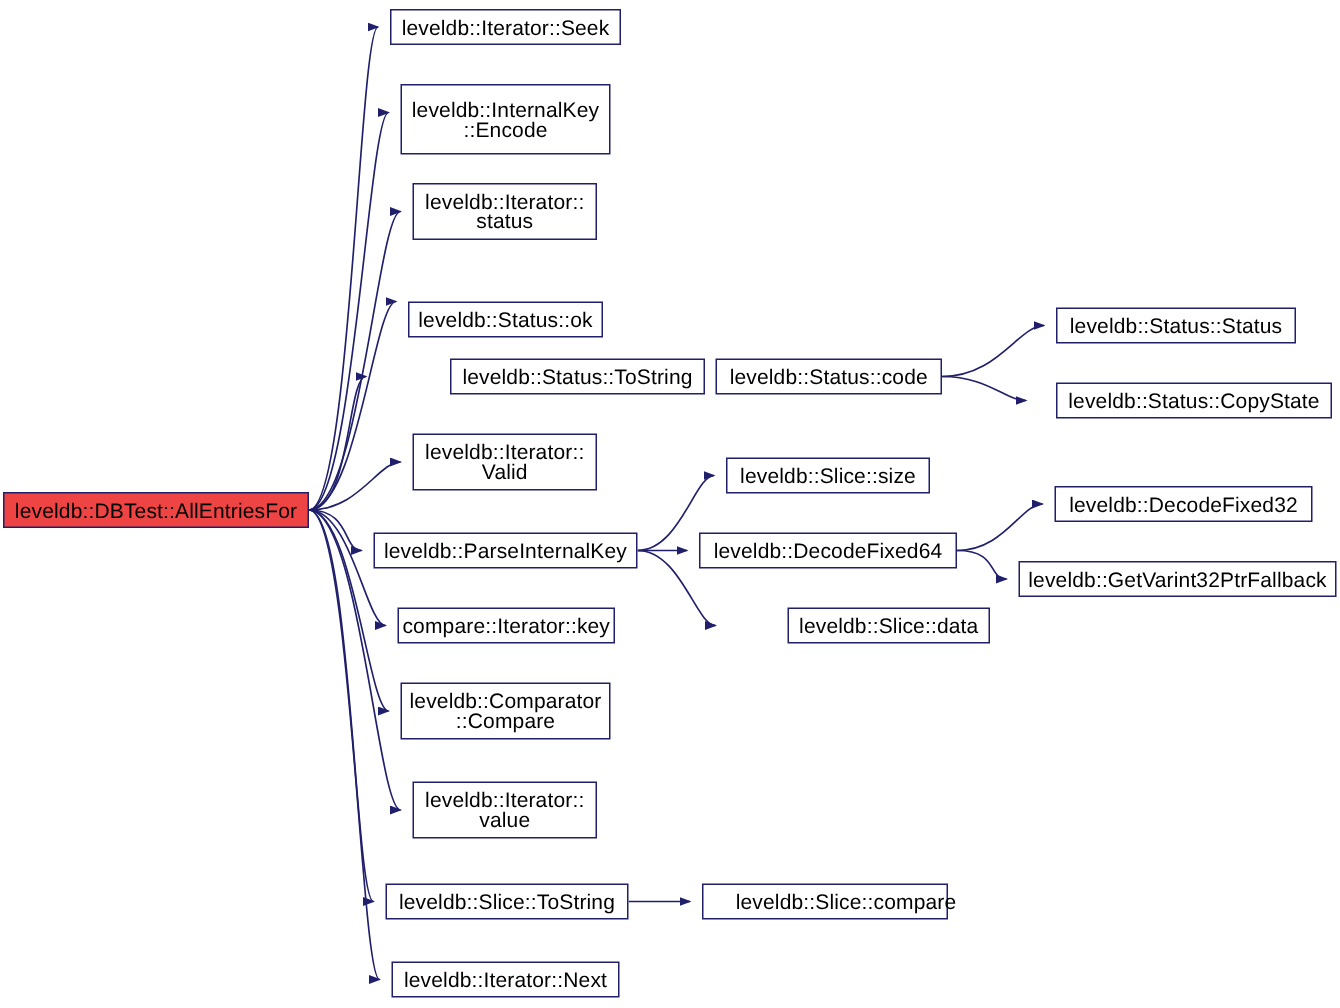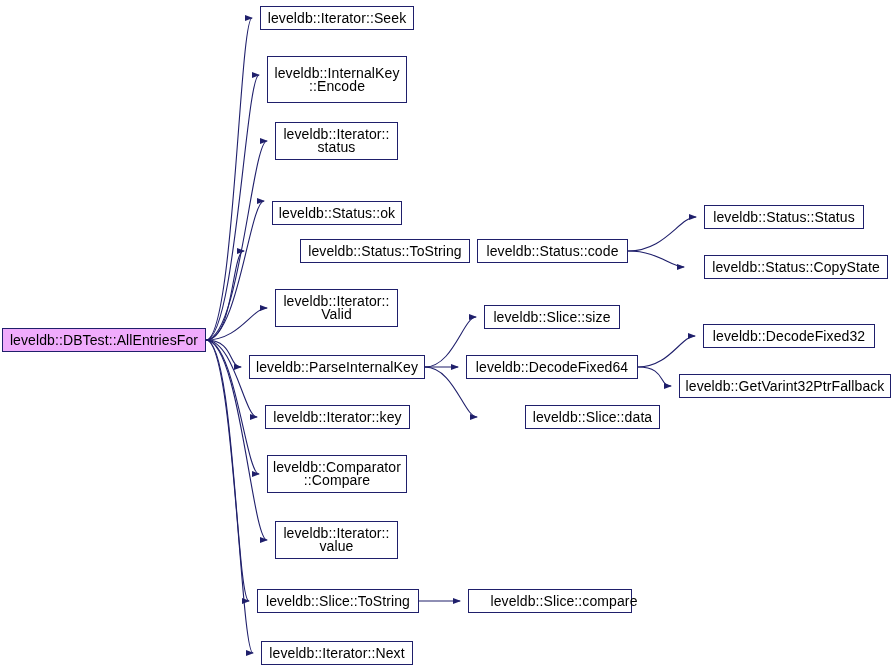--- a/index.html
+++ b/index.html
@@ -34,21 +34,21 @@
     font-size: 14px;
     line-height: 13px;
     text-align: center;
     display: flex;
     align-items: center;
     justify-content: center;
     white-space: pre;
     letter-spacing: 0.1px;
   }
   .node.root {
-    background: #f0abfc;
+    background: #ef4444;
   }
 </style>
 </head>
 <body>
 
 <div id="canvas">
   <svg class="edges" viewBox="0 0 893 672">
     <defs>
       <marker id="arrow" markerWidth="8" markerHeight="8" refX="7" refY="3" orient="auto" markerUnits="userSpaceOnUse">
         <path d="M0,0 L8,3 L0,6 z" fill="#1f1f6b"></path>
@@ -83,21 +83,21 @@
       <div class="node" style="left: 260px; top: 6px; width: 154px; height: 24px;">leveldb::Iterator::Seek</div>
       <div class="node" style="left: 267px; top: 56px; width: 140px; height: 47px;">leveldb::InternalKey
 ::Encode</div>
       <div class="node" style="left: 275px; top: 122px; width: 123px; height: 38px;">leveldb::Iterator::
 status</div>
       <div class="node" style="left: 272px; top: 189px; width: 130px; height: 24px; margin-top: 12px;">leveldb::Status::ok</div>
       <div class="node" style="left: 252px; top: 239px; width: 170px; height: 24px; margin-left: 48px;">leveldb::Status::ToString</div>
       <div class="node" style="left: 275px; top: 289px; width: 123px; height: 38px;">leveldb::Iterator::
 Valid</div>
       <div class="node" style="left: 249px; top: 355px; width: 176px; height: 24px;">leveldb::ParseInternalKey</div>
-      <div class="node" style="left: 265px; top: 405px; width: 145px; height: 24px;">leveldb::Iterator::key</div>
+      <div class="node" style="left: 265px; top: 405px; width: 145px; height: 24px;">compare::Iterator::key</div>
       <div class="node" style="left: 267px; top: 455px; width: 140px; height: 38px;">leveldb::Comparator
 ::Compare</div>
       <div class="node" style="left: 275px; top: 521px; width: 123px; height: 38px;">leveldb::Iterator::
 value</div>
       <div class="node" style="left: 257px; top: 589px; width: 162px; height: 24px;">leveldb::Slice::ToString</div>
       <div class="node" style="left: 261px; top: 641px; width: 152px; height: 24px;">leveldb::Iterator::Next</div>
       <div class="node" style="left: 477px; top: 239px; width: 151px; height: 24px;">leveldb::Status::code</div>
       <div class="node" style="left: 484px; top: 305px; width: 136px; height: 24px;">leveldb::Slice::size</div>
       <div class="node" style="left: 466px; top: 355px; width: 172px; height: 24px;">leveldb::DecodeFixed64</div>
       <div class="node" style="left: 485px; top: 405px; width: 135px; height: 24px; margin-left: 40px;">leveldb::Slice::data</div>

